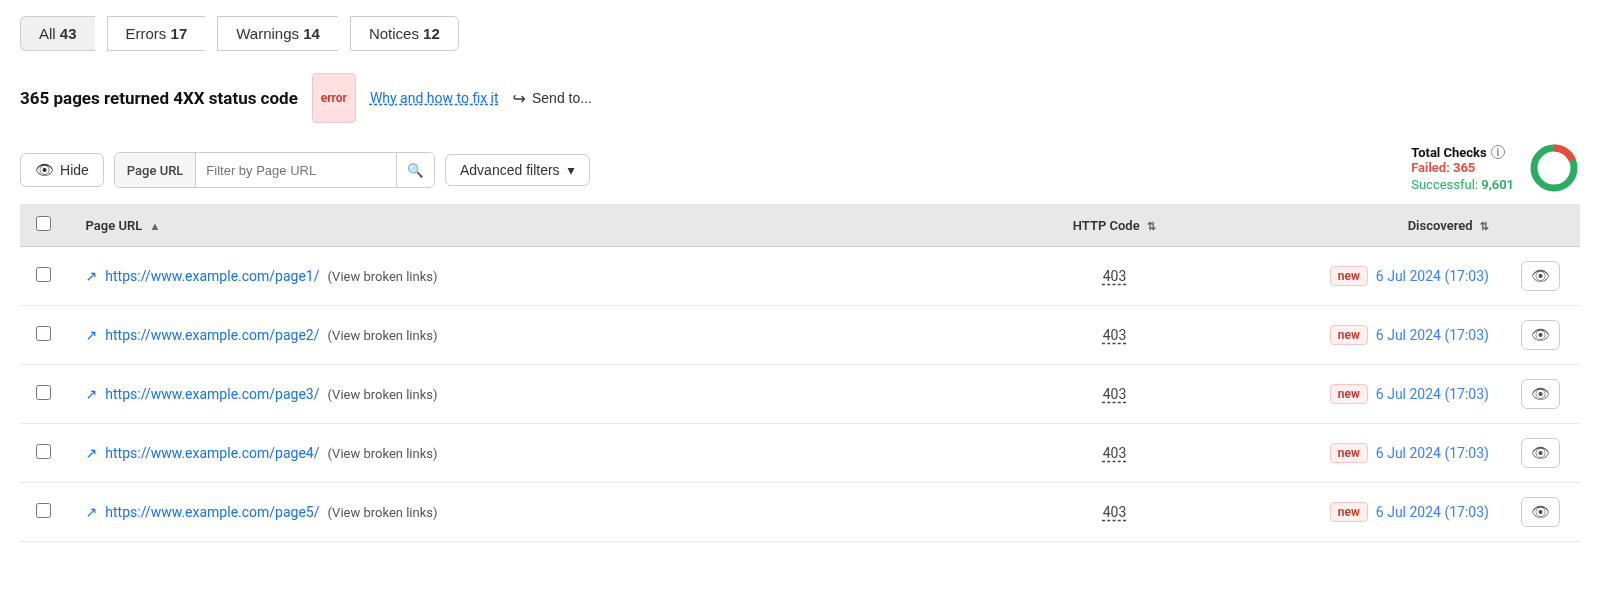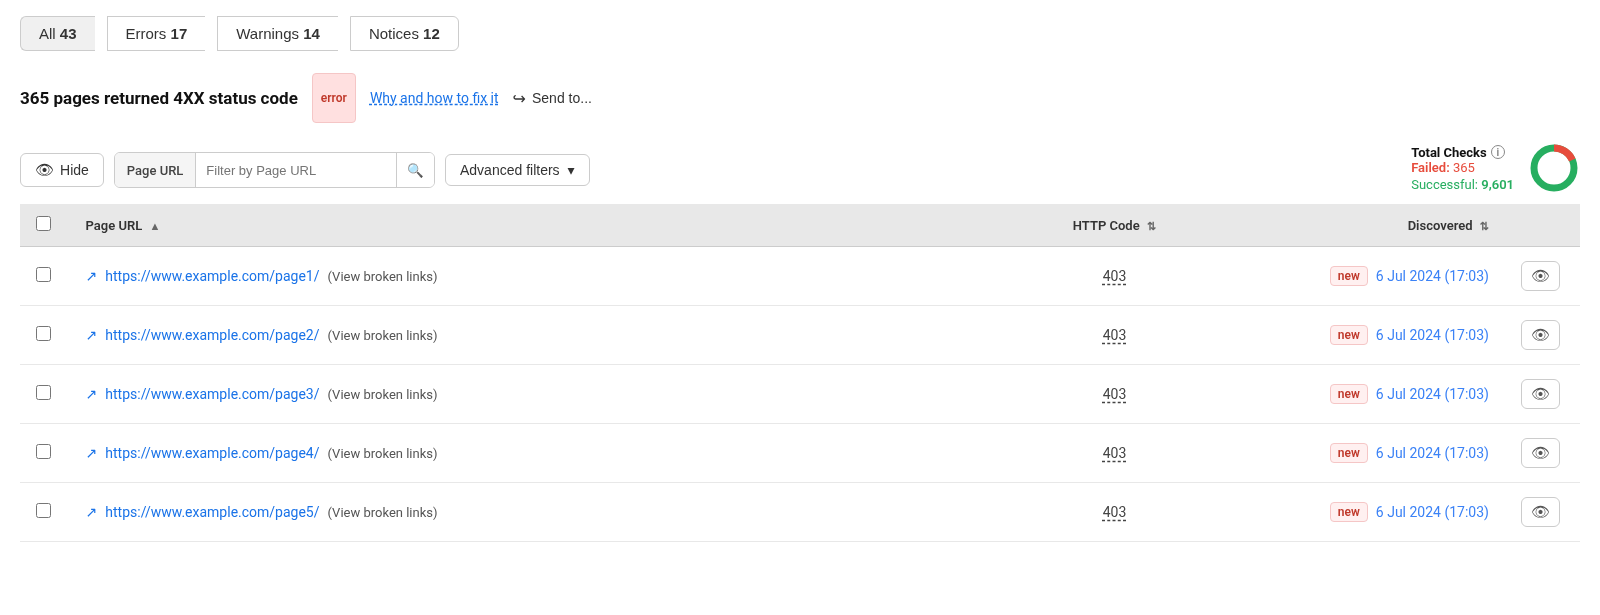--- a/index.html
+++ b/index.html
@@ -334,21 +334,21 @@
   </button>
 
   <div class="total-checks">
     <div>
       <div class="total-checks-title">
         <span>Total Checks</span>
         <span class="info-icon">i</span>
       </div>
       <div class="checks-info">
         <div class="checks-failed">
-          <span>Failed:</span> <span style="color:#e74c3c;font-weight:400;margin-top:37px;">365</span>
+          <span>Failed:</span> <span style="color:#e74c3c;font-weight:700;margin-top:37px;">365</span>
         </div>
         <div class="checks-success">
           <span>Successful:</span> <span style="color:#27ae60;font-weight:600;">9,601</span>
         </div>
       </div>
     </div>
     <div class="donut-container">
       <svg viewBox="0 0 52 52">
 
         <circle cx="26" cy="26" r="20" fill="none" stroke="#27ae60" stroke-width="7"></circle>

